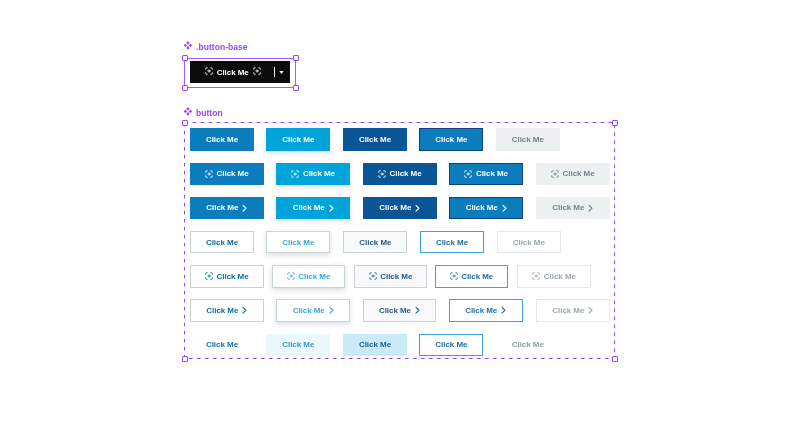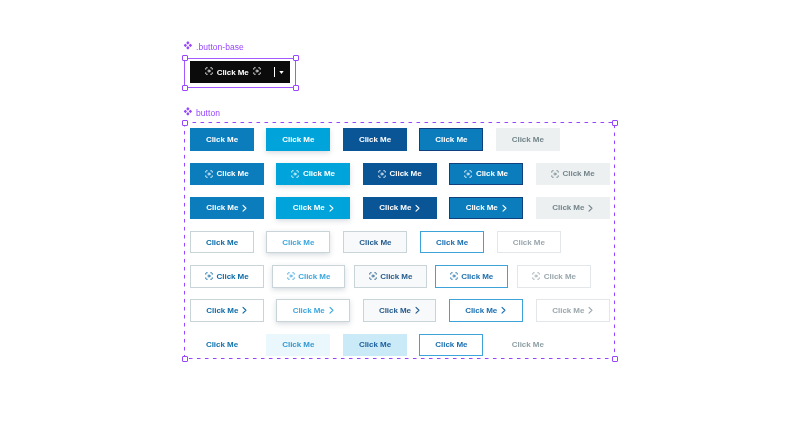--- a/index.html
+++ b/index.html
@@ -3,21 +3,21 @@
 <meta charset="utf-8">
 <title>button</title>
 <style>
   html,body{margin:0;padding:0;}
   body{
     width:800px;height:437px;background:#ffffff;overflow:hidden;
     font-family:"Liberation Sans",sans-serif;
     -webkit-font-smoothing:antialiased;
   }
   .canvas{position:absolute;left:0;top:0;width:800px;height:437px;}
-  .btn,.basebtn,.comp-label{transform:translateZ(0);}
+  .btn,.basebtn,.comp-label{transform:translateZ(0);font-weight:bold;}
 
   
   .comp-label{position:absolute;display:flex;align-items:center;gap:4px;
     font-size:8.5px;color:#9747FF;letter-spacing:.05px;white-space:nowrap;}
   .comp-label .ico{width:9px;height:9px;display:block;margin-top:-1.5px;}
 
   
   .sel-solid{position:absolute;border:1px solid #A259FF;box-sizing:border-box;}
   .sel-dashed{position:absolute;box-sizing:border-box;}
   .sel-dashed svg{display:block;overflow:visible;}

